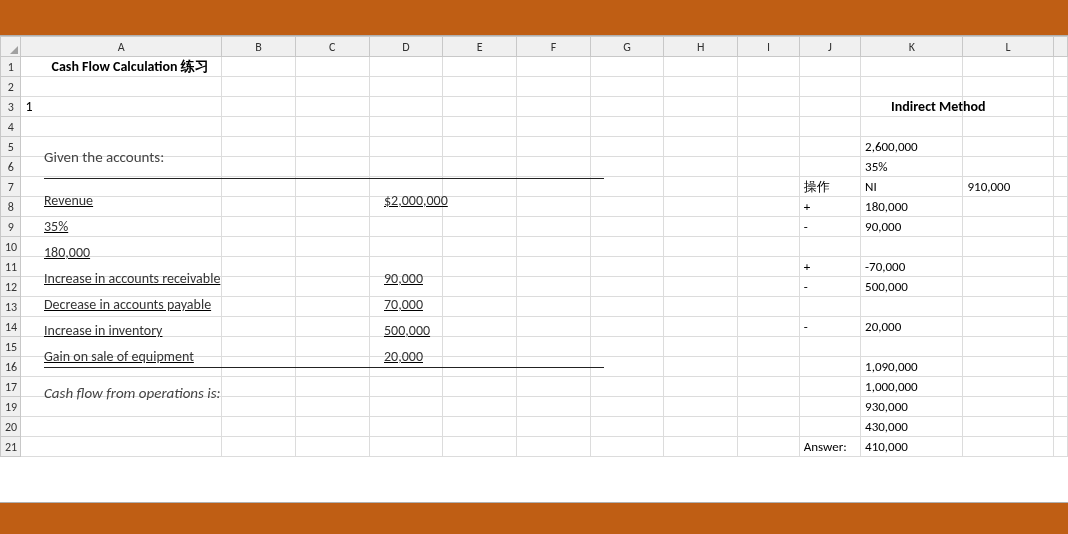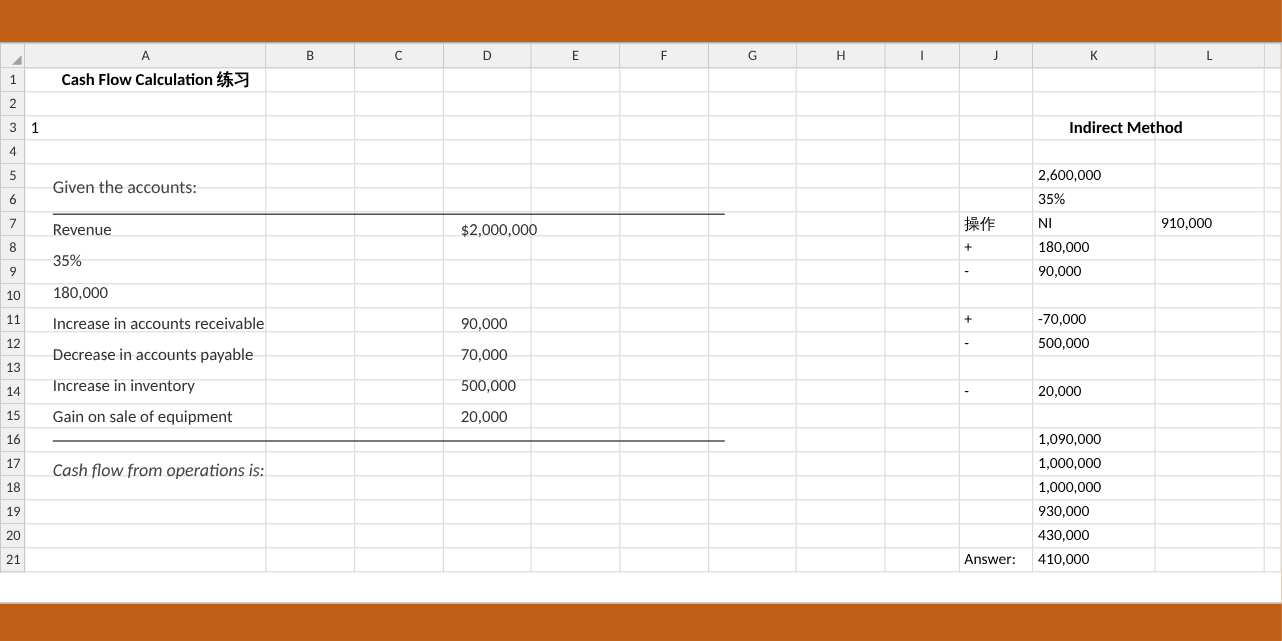--- a/index.html
+++ b/index.html
@@ -89,21 +89,22 @@
     font-size: 15px;
     color: #444;
     margin-bottom: 12px;
   }
   .qbox .tbl {
     width: 100%;
   }
   .qbox .tbl .line {
     display: flex;
     height: 26px;
-    align-items: flex-start;
+    align-items: flex-end;
+    text-decoration: underline;
   }
   .qbox .tbl .lab {
     width: 340px;
     font-size: 14px;
     color: #333;
   }
   .qbox .tbl .val {
     width: 160px;
     font-size: 14px;
     color: #333;
@@ -431,36 +432,20 @@
           <td></td>
           <td></td>
           <td></td>
           <td></td>
           <td></td>
           <td class="right">1,000,000</td>
           <td></td>
           <td></td>
         </tr>
         <tr>
-          <th class="rh">18</th>
-          <td></td>
-          <td></td>
-          <td></td>
-          <td></td>
-          <td></td>
-          <td></td>
-          <td></td>
-          <td></td>
-          <td></td>
-          <td></td>
-          <td class="right">1,000,000</td>
-          <td></td>
-          <td></td>
-        </tr>
-        <tr>
           <th class="rh">19</th>
           <td></td>
           <td></td>
           <td></td>
           <td></td>
           <td></td>
           <td></td>
           <td></td>
           <td></td>
           <td></td>

